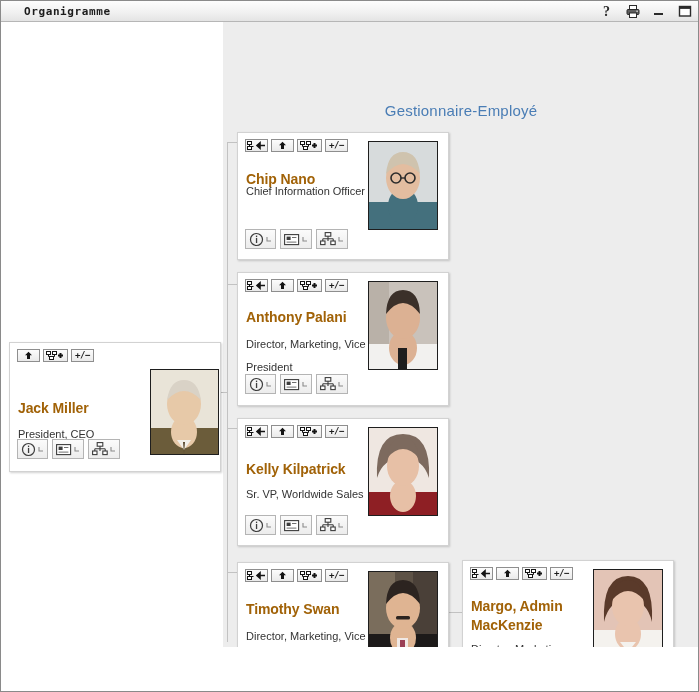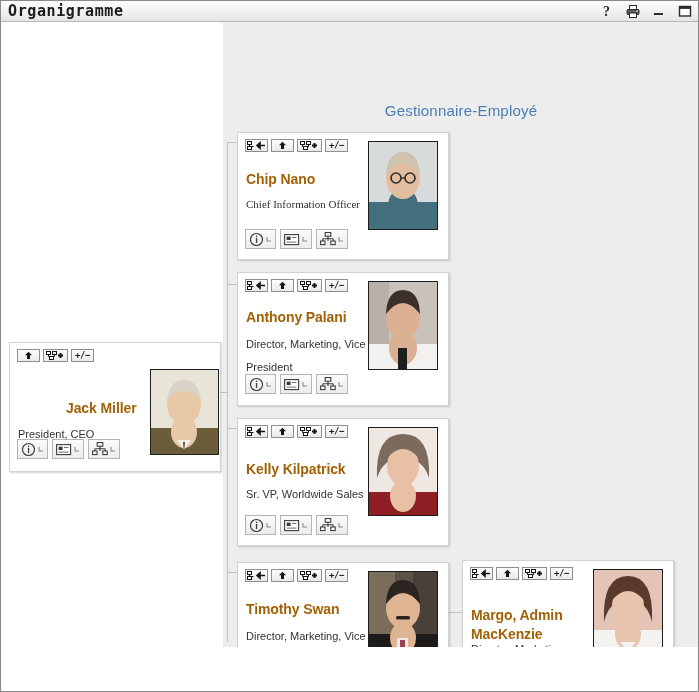--- a/index.html
+++ b/index.html
@@ -14,22 +14,22 @@
 
   
   .titlebar{
     position:relative;height:21px;box-sizing:border-box;
     background:linear-gradient(to bottom,#fdfdfd 0%,#f1f1f1 55%,#e4e4e4 100%);
     border-bottom:1px solid #b6b6b6;
     display:flex;align-items:center;
   }
   .win-title{
     font-family:"DejaVu Sans Mono","Liberation Mono",monospace;
-    font-size:15px;font-weight:bold;color:#1c1c1c;letter-spacing:.6px;
-    padding-left:7px;white-space:nowrap;text-align:center;
+    font-size:11px;font-weight:bold;color:#1c1c1c;letter-spacing:.6px;
+    padding-left:23px;white-space:nowrap;text-align:center;
   }
   .win-btns{position:absolute;right:6px;top:0;height:21px;display:flex;align-items:center;gap:11px;}
   .wbtn{width:15px;height:15px;display:flex;align-items:center;justify-content:center;cursor:default;}
   .wbtn svg{display:block;}
   .qmark{font-size:14px;font-weight:bold;color:#2a2a2a;line-height:13px;font-family:"Liberation Serif",serif;}
 
   
   .searchbar{height:45px;position:relative;background:#ffffff;border-bottom:1px solid #d8d8d8;}
   .search-wrap{position:absolute;left:10px;top:8px;display:flex;align-items:flex-end;}
   .mag{width:22px;height:24px;}
@@ -160,21 +160,21 @@
               <path d="M2.5 3.5 v2 h6 v-2" fill="none" stroke="#141414"></path>
               <rect x="3.5" y="5.5" width="4" height="3" fill="#fff" stroke="#141414"></rect>
               <path d="M14.5 2 v5 M12 4.5 h5" stroke="#141414" stroke-width="2"></path>
             </svg>
           </div>
           <div class="tbtn">
             <span class="plusminus nosel">+/−</span>
           </div>
         </div>
 
-        <div class="pname nosel" style="top:57px;margin-left:48px;">Jack Miller</div>
+        <div class="pname nosel" style="top:57px;">Jack Miller</div>
         <div class="ptitle nosel" style="top:83px;">President, CEO</div>
 
         <div class="photo" style="left:140px;top:26px;width:67px;height:84px;">
           <svg width="67" height="84" viewBox="0 0 67 84" preserveAspectRatio="none">
             <rect width="67" height="84" fill="#e9e4d8"></rect>
             <rect y="58" width="67" height="26" fill="#6b5c3a"></rect>
             <ellipse cx="33" cy="62" rx="13" ry="16" fill="#e7c9a8"></ellipse>
             <ellipse cx="33" cy="34" rx="17" ry="21" fill="#e7c9a8"></ellipse>
             <path d="M16 30 q17 -18 34 0 q-3 -20 -17 -20 q-14 0 -17 20z" fill="#d9d2c6"></path>
             <path d="M26 70 l7 10 l7 -10 z" fill="#f2f0ea"></path>
@@ -243,21 +243,21 @@
               <rect x="3.5" y="5.5" width="4" height="3" fill="#fff" stroke="#141414"></rect>
               <path d="M14.5 2 v5 M12 4.5 h5" stroke="#141414" stroke-width="2"></path>
             </svg>
           </div>
           <div class="tbtn">
             <span class="plusminus nosel">+/−</span>
           </div>
         </div>
 
         <div class="pname nosel" style="top:38px;">Chip Nano</div>
-        <div class="ptitle nosel" style="top:63px;font-family:Liberation Serif, serif;">Chief Information Officer</div>
+        <div class="ptitle nosel" style="top:50px;">Chief Information Officer</div>
 
         <div class="photo" style="left:130px;top:8px;width:68px;height:87px;">
           <svg width="68" height="87" viewBox="0 0 68 87" preserveAspectRatio="none">
             <rect width="68" height="87" fill="#d7dbdc"></rect>
             <rect y="60" width="68" height="27" fill="#44707d"></rect>
             <ellipse cx="34" cy="64" rx="15" ry="18" fill="#44707d"></ellipse>
             <ellipse cx="34" cy="36" rx="17" ry="21" fill="#e3bda0"></ellipse>
             <path d="M17 32 q17 -20 34 0 q-2 -22 -17 -22 q-15 0 -17 22z" fill="#cfc3ae"></path>
             <circle cx="27" cy="36" r="5" fill="none" stroke="#2b2b2b" stroke-width="1.6"></circle>
             <circle cx="41" cy="36" r="5" fill="none" stroke="#2b2b2b" stroke-width="1.6"></circle>
@@ -541,21 +541,21 @@
               <path d="M2.5 3.5 v2 h6 v-2" fill="none" stroke="#141414"></path>
               <rect x="3.5" y="5.5" width="4" height="3" fill="#fff" stroke="#141414"></rect>
               <path d="M14.5 2 v5 M12 4.5 h5" stroke="#141414" stroke-width="2"></path>
             </svg>
           </div>
           <div class="tbtn">
             <span class="plusminus nosel">+/−</span>
           </div>
         </div>
 
-        <div class="pname nosel" style="top:45px;line-height:19px;">Margo, Admin
+        <div class="pname nosel" style="top:36px;line-height:19px;">Margo, Admin
 MacKenzie</div>
         <div class="ptitle nosel" style="top:80px;">Director, Marketing</div>
 
         <div class="photo" style="left:130px;top:8px;width:68px;height:87px;">
           <svg width="68" height="87" viewBox="0 0 68 87" preserveAspectRatio="none">
             <rect width="68" height="87" fill="#e3c4b6"></rect>
             <rect y="60" width="68" height="27" fill="#f4f2ee"></rect>
             <ellipse cx="34" cy="64" rx="13" ry="16" fill="#e9c4ae"></ellipse>
             <path d="M10 52 q-2 -46 24 -46 q26 0 24 46 q-5 -22 -24 -22 q-19 0 -24 22z" fill="#5a3a2a"></path>
             <ellipse cx="34" cy="36" rx="16" ry="20" fill="#e9c4ae"></ellipse>

